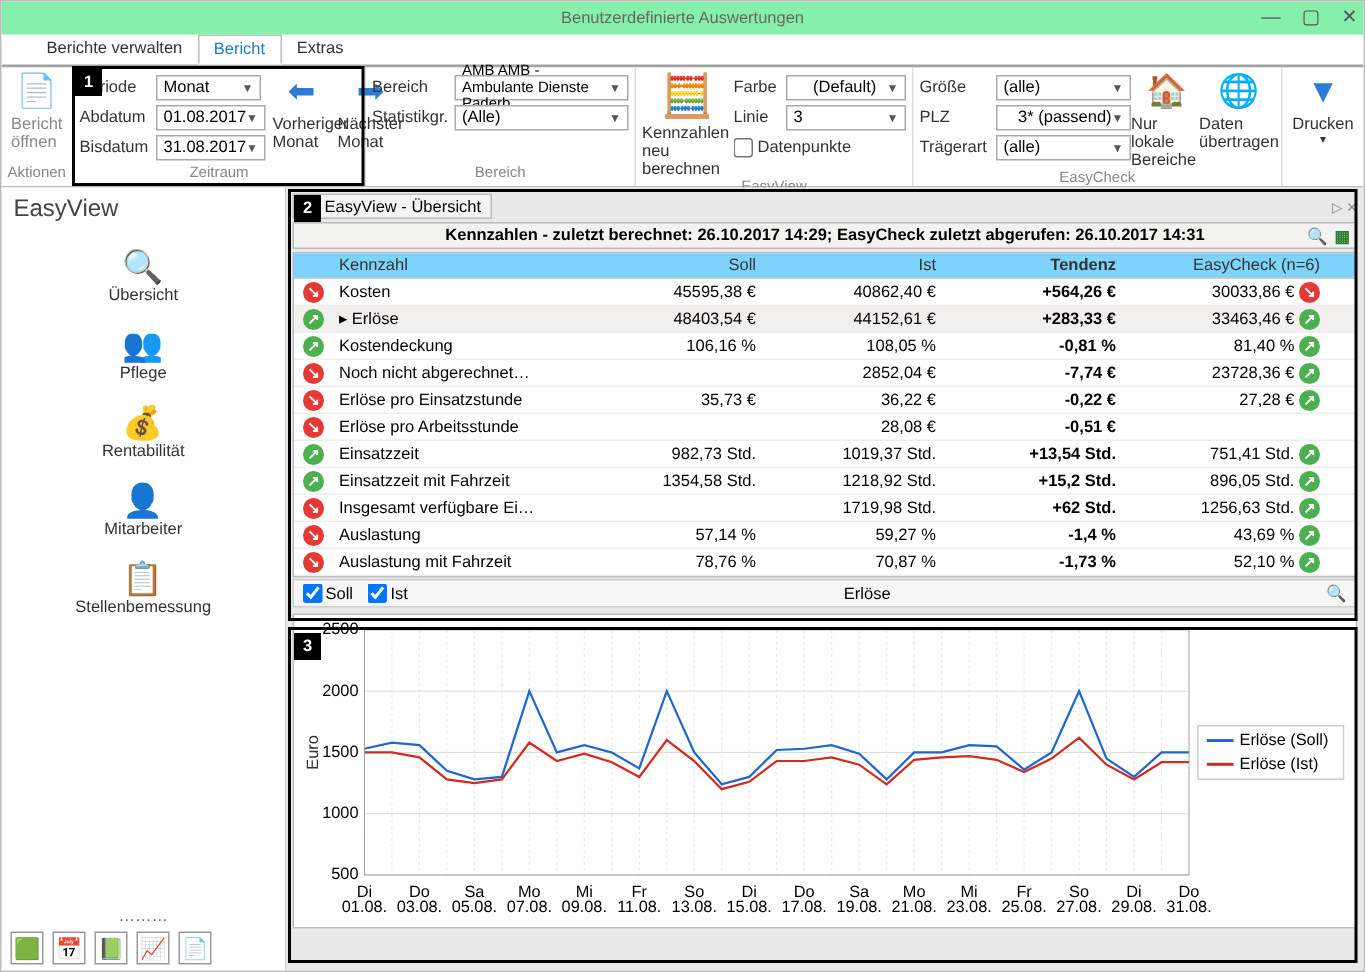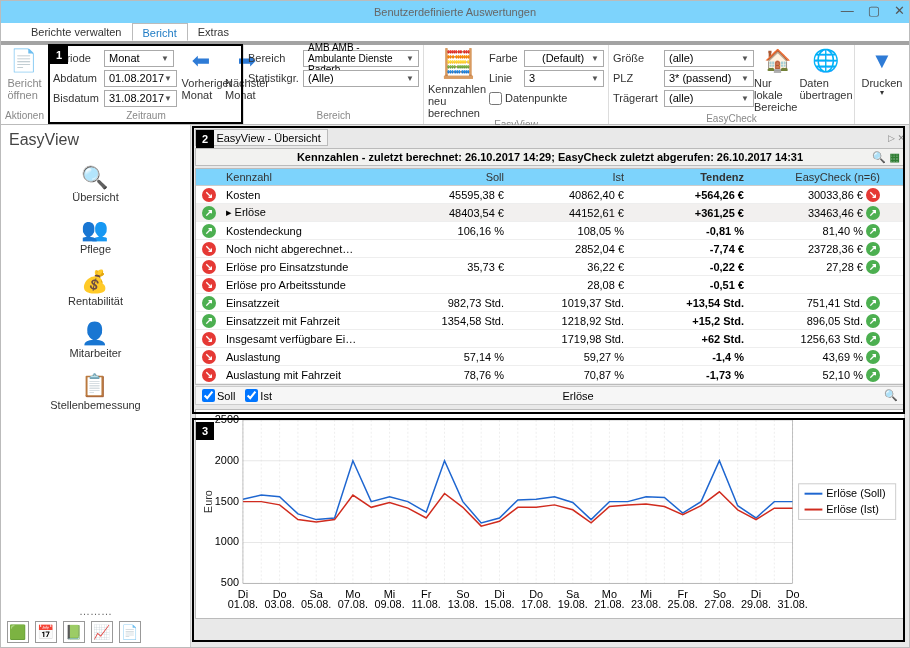--- a/index.html
+++ b/index.html
@@ -1,23 +1,23 @@
 <!DOCTYPE html>
 <html><head>
 <meta charset="utf-8">
 <style>
 * { box-sizing: border-box; margin: 0; padding: 0; font-family: "Segoe UI", Tahoma, sans-serif; font-size: 11px; }
 body { background: #f5f5f5; width: 910px; height: 648px; overflow: hidden; border: 1px solid #bbb; }
 
-.titlebar { height: 22px; background: #7dd3fc; display: flex; align-items: center; justify-content: center; position: relative; }
+.titlebar { height: 22px; background: #86efac; display: flex; align-items: center; justify-content: center; position: relative; }
 .titlebar .title { color: #666; }
 .titlebar .winbtns { position: absolute; right: 4px; top: 2px; display: flex; gap: 14px; }
 .titlebar .winbtns span { color: #555; font-size: 13px; }
 
-.menubar { height: 22px; background: #fff; display: flex; padding-left: 20px; border-bottom: 4px solid #a3a3a3; }
+.menubar { height: 22px; background: #fff; display: flex; padding-left: 20px; border-bottom: 2px solid #a3a3a3; }
 .menubar .tab { padding: 3px 10px; color: #333; }
 .menubar .tab.active { border: 1px solid #bbb; border-bottom: 1px solid #fff; color: #1e7bc4; }
 
 .ribbon { height: 80px; background: #fff; border-bottom: 1px solid #bbb; display: flex; }
 .rib-group { border-right: 1px solid #ddd; display: flex; flex-direction: column; padding: 2px 4px 0 4px; position: relative; }
 .rib-group .grp-body { flex: 1; display: flex; align-items: flex-start; }
 .rib-group .grp-label { text-align: center; color: #888; font-size: 10px; height: 14px; }
 .rib-btn-v { display: flex; flex-direction: column; align-items: center; justify-content: center; width: 48px; color: #888; font-size: 10px; line-height:1.1;}
 .rib-btn-v.enabled { color: #333; }
 .rib-icon { width: 28px; height: 28px; margin-bottom: 2px; display: flex; align-items: center; justify-content: center; font-size: 22px; }
@@ -196,21 +196,21 @@
       <div class="rib-rows">
         <div class="rib-row">
             <label style="width:48px;">Größe</label>
             <div class="val" style="min-width:90px;">
               <span>(alle)</span>
               <span class="dd">▼</span>
             </div>
           </div>
         <div class="rib-row">
             <label style="width:48px;">PLZ</label>
-            <div class="val" style="min-width:90px;">
+            <div class="val" style="min-width:90px;justify-content:flex-end;">
               <span>3* (passend)</span>
               <span class="dd">▼</span>
             </div>
           </div>
         <div class="rib-row">
             <label style="width:48px;">Trägerart</label>
             <div class="val" style="min-width:90px;">
               <span>(alle)</span>
               <span class="dd">▼</span>
             </div>
@@ -311,21 +311,21 @@
     <div class="col-soll">45595,38 €</div>
     <div class="col-ist">40862,40 €</div>
     <div class="col-ten">+564,26 €</div>
     <div class="col-ec">30033,86 € <span class="tr-ic tr-dn">↘</span></div>
           </div>
           <div class="grid-row sel">
             <div class="col-ic"><span class="tr-ic tr-up">↗</span></div>
     <div class="col-kz">▸ Erlöse</div>
     <div class="col-soll">48403,54 €</div>
     <div class="col-ist">44152,61 €</div>
-    <div class="col-ten">+361,25 €</div>
+    <div class="col-ten">+283,33 €</div>
     <div class="col-ec">33463,46 € <span class="tr-ic tr-up">↗</span></div>
           </div>
           <div class="grid-row">
             <div class="col-ic"><span class="tr-ic tr-up">↗</span></div>
     <div class="col-kz">Kostendeckung</div>
     <div class="col-soll">106,16 %</div>
     <div class="col-ist">108,05 %</div>
     <div class="col-ten">-0,81 %</div>
     <div class="col-ec">81,40 % <span class="tr-ic tr-up">↗</span></div>
           </div>

